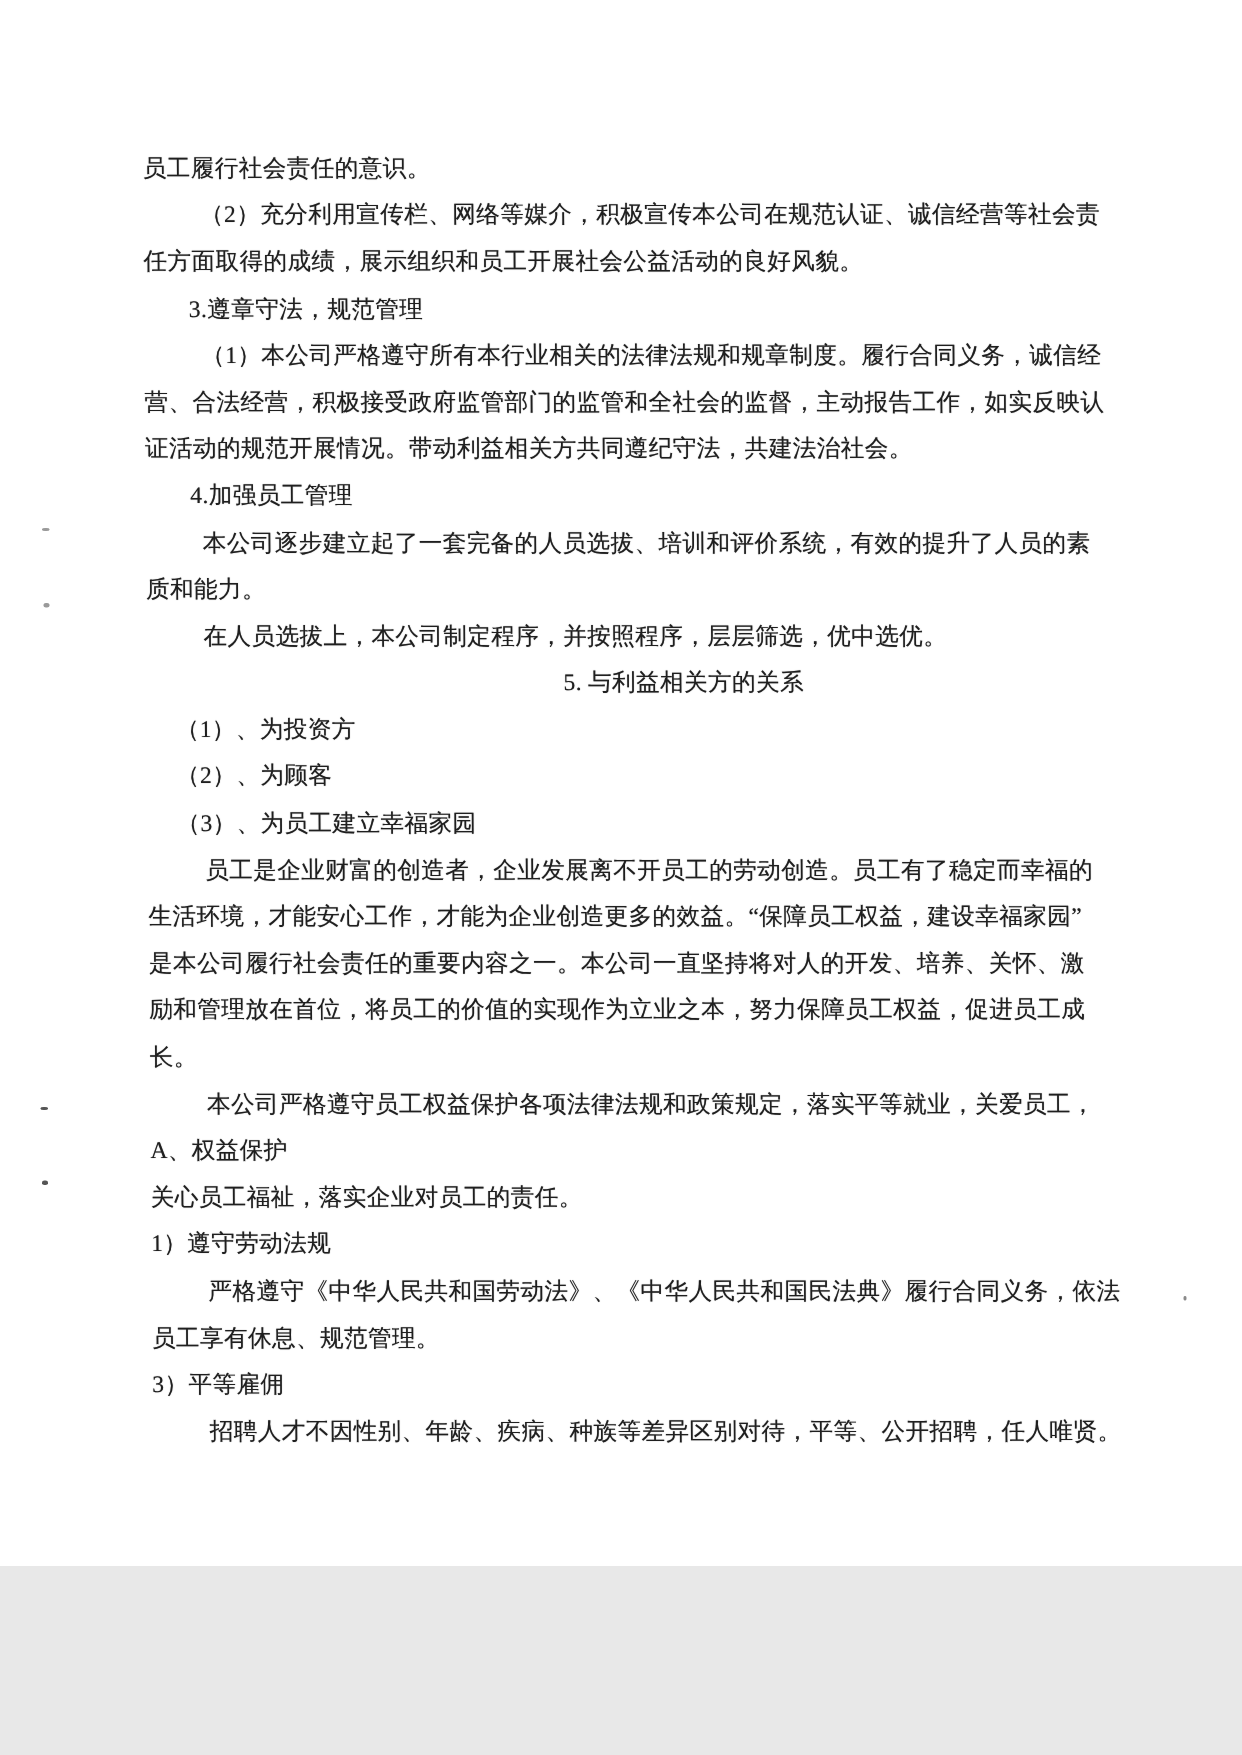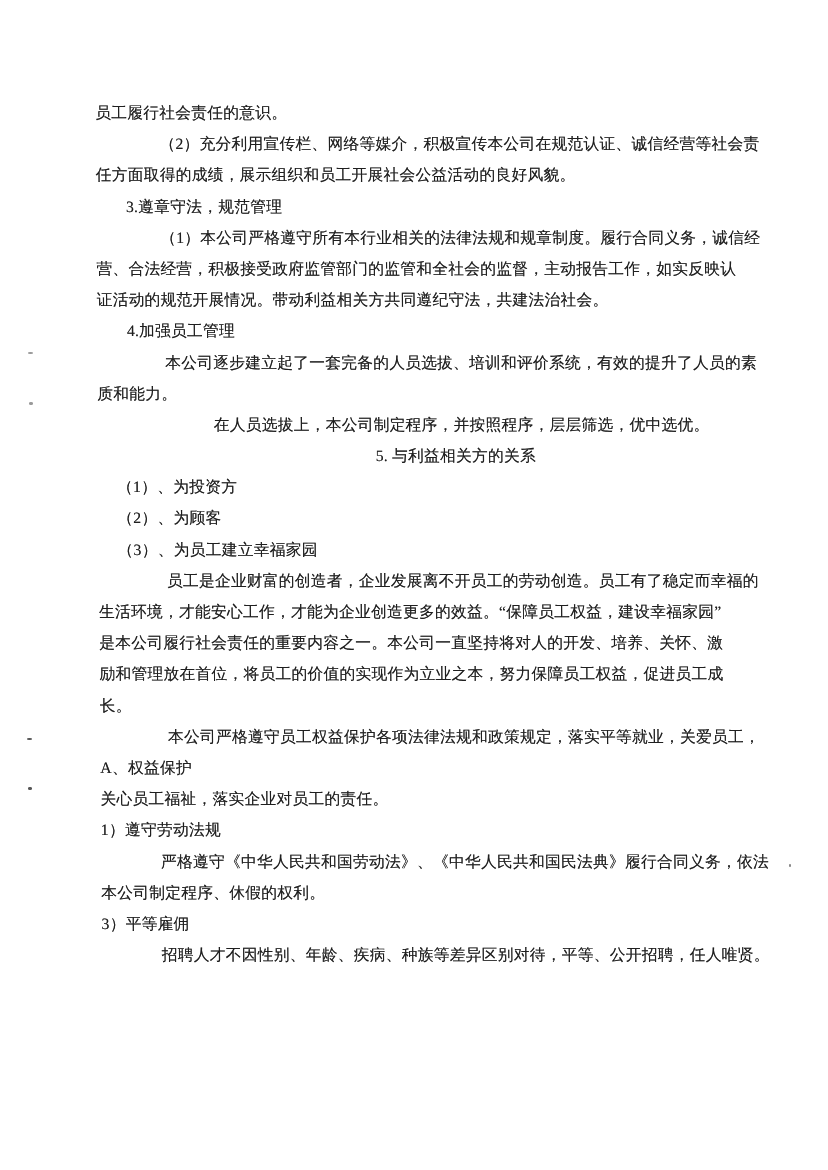--- a/index.html
+++ b/index.html
@@ -1,19 +1,19 @@
 <!DOCTYPE html>
 <html><head>
 <meta charset="utf-8">
 <style>
   html, body { margin: 0; padding: 0; background: #e8e8e8; }
   .page {
     position: relative;
     width: 828px;
-    height: 1170px;
+    height: 1044px;
     background: #ffffff;
     overflow: hidden;
     font-family: "Liberation Serif", "DejaVu Serif", serif;
     color: #1f1f1f;
   }
   .content {
     position: absolute;
     left: 95px;
     top: 97px;
     width: 690px;
@@ -22,21 +22,21 @@
     font-size: 15.8px;
     letter-spacing: 0.2px;
     text-shadow: 0 0 0.6px rgba(45,45,45,0.65);
   }
   .ln {
     height: 31.2px;
     line-height: 31.2px;
     white-space: nowrap;
   }
   .flush { padding-left: 0; }
-  .para  { padding-left: 38px; text-align: center; }  
+  .para  { padding-left: 38px; }  
   .hnum  { padding-left: 30px; }  
   .hfive { padding-left: 26px; text-align: center; }  
   .item  { padding-left: 19px; }  
   .speck {
     position: absolute;
     border-radius: 40%;
   }
 </style>
 </head>
 <body>
@@ -62,21 +62,21 @@
     <div class="ln para">员工是企业财富的创造者，企业发展离不开员工的劳动创造。员工有了稳定而幸福的</div>
     <div class="ln flush">生活环境，才能安心工作，才能为企业创造更多的效益。“保障员工权益，建设幸福家园”</div>
     <div class="ln flush">是本公司履行社会责任的重要内容之一。本公司一直坚持将对人的开发、培养、关怀、激</div>
     <div class="ln flush">励和管理放在首位，将员工的价值的实现作为立业之本，努力保障员工权益，促进员工成</div>
     <div class="ln flush">长。</div>
     <div class="ln para">本公司严格遵守员工权益保护各项法律法规和政策规定，落实平等就业，关爱员工，</div>
     <div class="ln flush">A、权益保护</div>
     <div class="ln flush">关心员工福祉，落实企业对员工的责任。</div>
     <div class="ln flush">1）遵守劳动法规</div>
     <div class="ln para">严格遵守《中华人民共和国劳动法》、《中华人民共和国民法典》履行合同义务，依法</div>
-    <div class="ln flush">本公司制定程序、休假的权利。</div>
+    <div class="ln flush">员工享有休息、规范管理。</div>
     <div class="ln flush">3）平等雇佣</div>
     <div class="ln para">招聘人才不因性别、年龄、疾病、种族等差异区别对待，平等、公开招聘，任人唯贤。</div>
   </div>
 
   <div class="speck" style="left:28px; top:352px; width:5px; height:2px; background:#9a9a9a;"></div>
   <div class="speck" style="left:29px; top:402px; width:4px; height:3px; background:#9a9a9a;"></div>
   <div class="speck" style="left:27px; top:738px; width:5px; height:2px; background:#555555;"></div>
   <div class="speck" style="left:28px; top:787px; width:4px; height:3px; background:#555555;"></div>
   <div class="speck" style="left:789px; top:864px; width:2px; height:3px; background:#8a8a8a;"></div>
 

